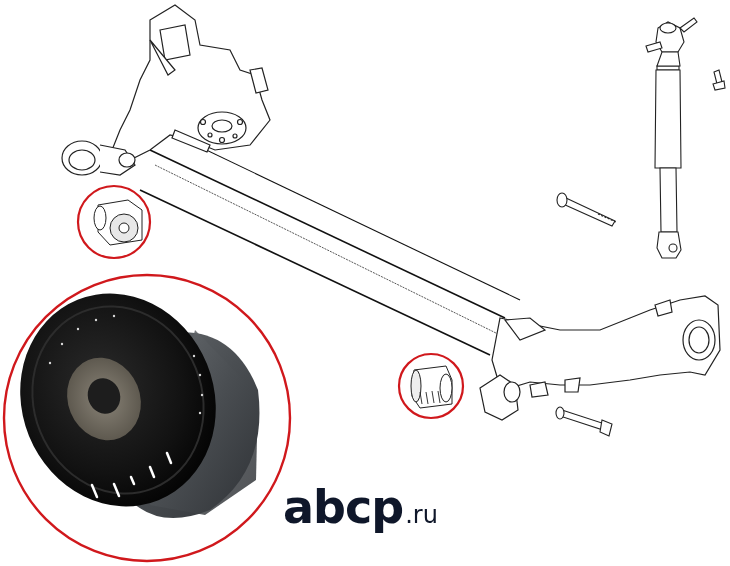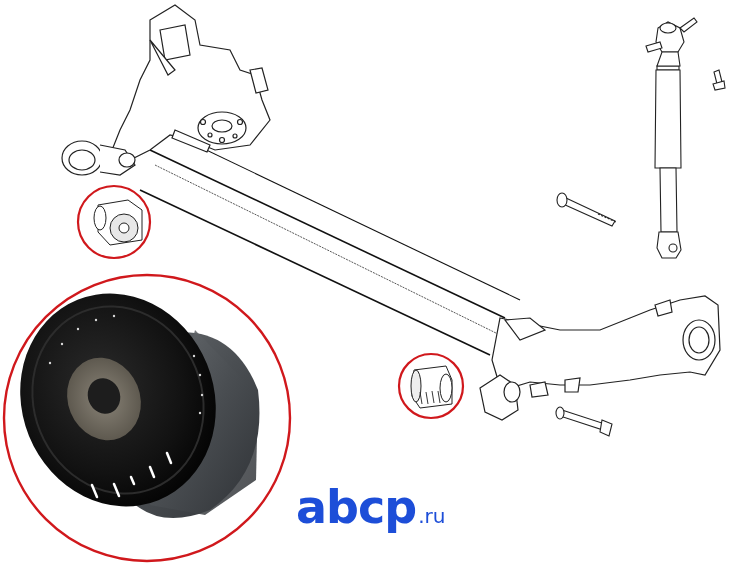--- a/index.html
+++ b/index.html
@@ -1,20 +1,20 @@
 <!DOCTYPE html>
 <html><head>
 <meta charset="utf-8">
 <style>
   html, body { margin: 0; padding: 0; background: #ffffff; }
   body { width: 730px; height: 566px; position: relative; overflow: hidden; font-family: "Liberation Sans", sans-serif; }
   .canvas { position: absolute; left: 0; top: 0; width: 730px; height: 566px; }
-  .watermark { position: absolute; left: 296px; top: 484px; display: flex; align-items: baseline; color: #1d4ed8; }
+  .watermark { position: absolute; left: 283px; top: 484px; display: flex; align-items: baseline; color: #0f172a; }
   .wm-main { font-family: "DejaVu Sans", sans-serif; font-size: 46px; font-weight: bold; letter-spacing: -1px; line-height: 1; }
-  .wm-tld { font-family: "DejaVu Sans", sans-serif; font-size: 20px; line-height: 1; margin-left: 2px; }
+  .wm-tld { font-family: "DejaVu Sans", sans-serif; font-size: 24px; line-height: 1; margin-left: 2px; }
 </style>
 </head>
 <body>
 
 <svg class="canvas" viewBox="0 0 730 566" xmlns="http://www.w3.org/2000/svg">
   <defs>
     <radialGradient id="rubber" cx="45%" cy="40%" r="60%">
       <stop offset="0%" stop-color="#2a2a2a"></stop>
       <stop offset="70%" stop-color="#121212"></stop>
       <stop offset="100%" stop-color="#050505"></stop>

